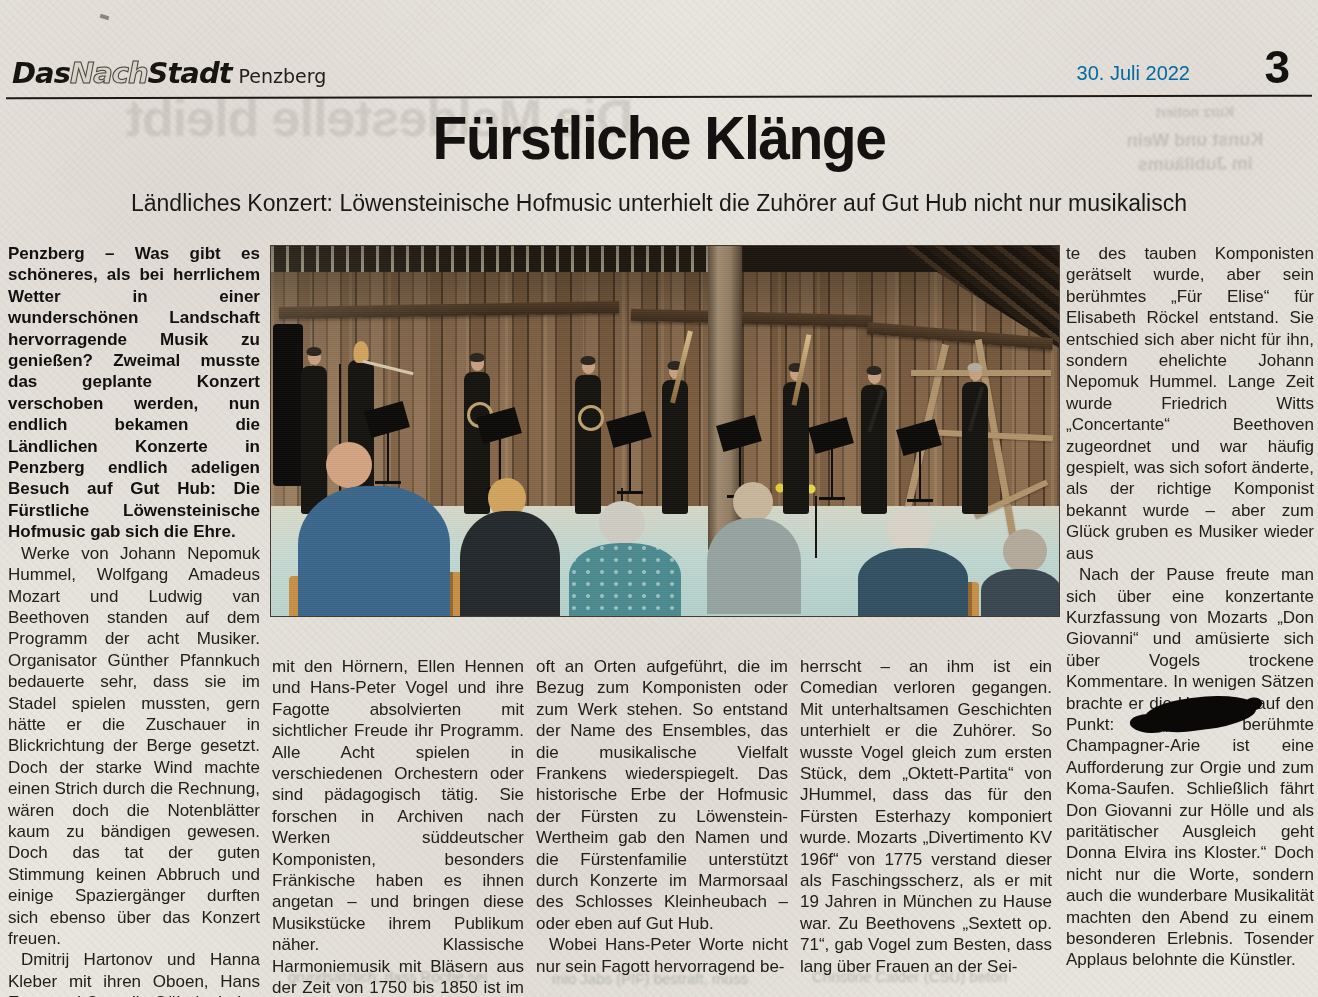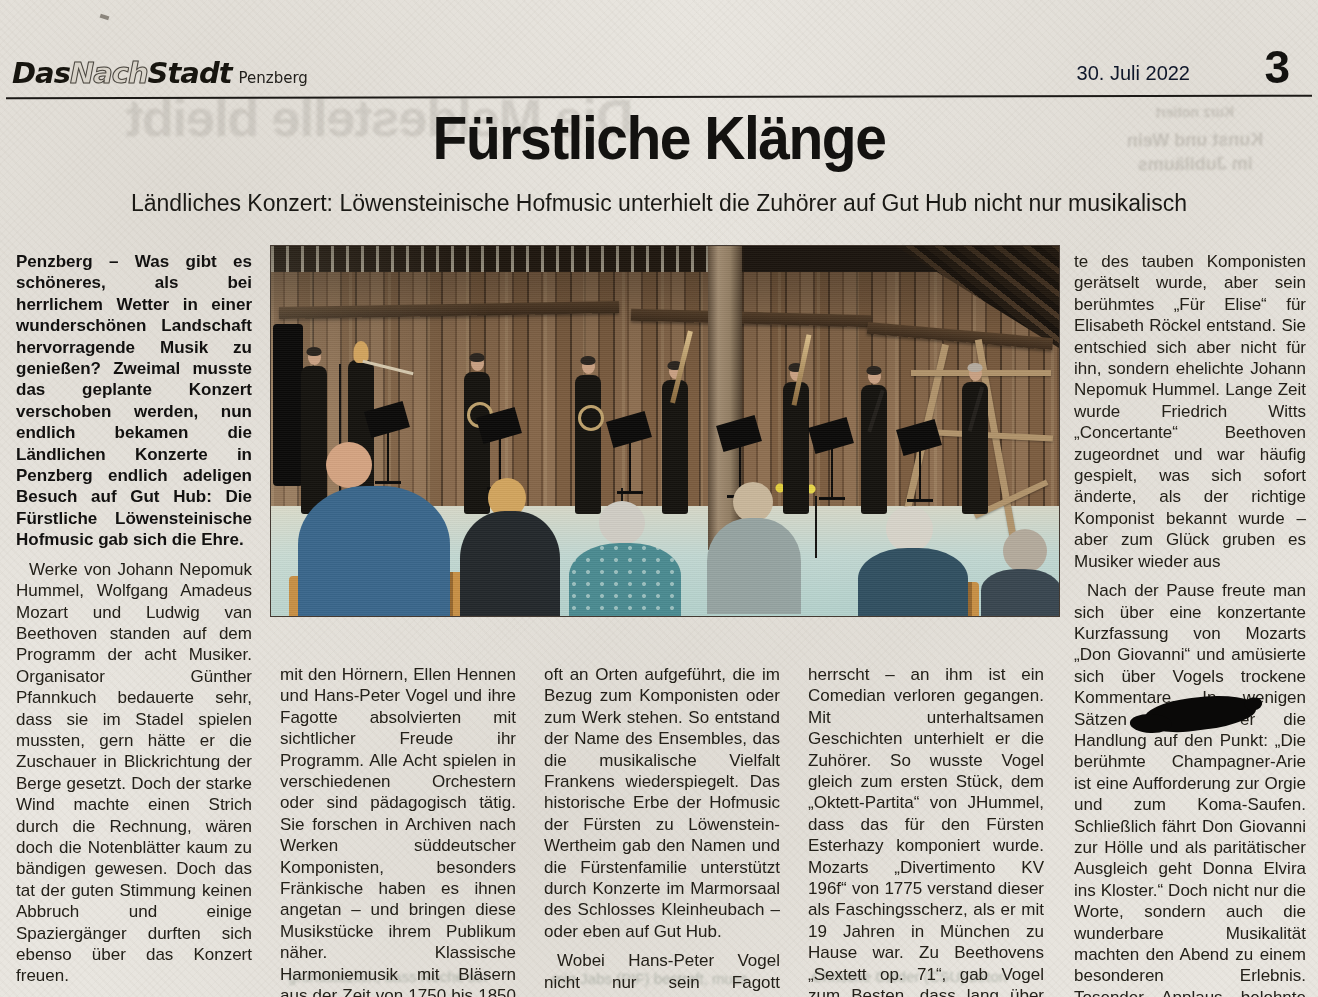--- a/index.html
+++ b/index.html
@@ -16,31 +16,31 @@
   .ghost{position:absolute;z-index:0;color:rgba(70,64,56,.13);font-weight:800;filter:blur(1.3px);transform:scaleX(-1);pointer-events:none;}
   .ghost-headline{left:30px;top:88px;width:700px;text-align:center;font-size:52px;letter-spacing:-1px;}
   .ghost-right{left:1080px;top:104px;width:230px;text-align:center;transform:scaleX(-1) rotate(.5deg);color:rgba(70,64,56,.20);}
   .ghost-right .g1{font-size:14px;font-weight:700;display:block;margin-bottom:8px;}
   .ghost-right .g2,.ghost-right .g3{font-size:18px;font-weight:800;display:block;line-height:24px;}
   .ghostline{position:absolute;z-index:1;font-size:15px;font-weight:400;color:rgba(95,112,96,.35);filter:blur(1px);white-space:nowrap;pointer-events:none;}
   .speck{position:absolute;left:100px;top:15px;width:9px;height:4px;background:#8b857c;transform:rotate(18deg);z-index:1;}
   
   .logo{position:absolute;left:12px;top:56px;z-index:2;font-family:"DejaVu Sans",sans-serif;font-style:italic;font-weight:800;font-size:29px;letter-spacing:-1px;color:#17150f;white-space:nowrap;}
   .logo .gelbe{color:#d9d4ca;-webkit-text-stroke:1px #4a463f;text-shadow:0 0 1px #6b665e;}
-  .logo .region{font-style:normal;font-weight:400;font-size:15px;letter-spacing:0;margin-left:7px;color:#22201c;}
+  .logo .region{font-style:normal;font-weight:400;font-size:19px;letter-spacing:0;margin-left:7px;color:#22201c;}
   .section{position:absolute;left:0;right:0;top:50px;z-index:2;text-align:center;font-size:31px;font-weight:700;color:#141310;letter-spacing:-.5px;}
-  .date{position:absolute;right:128px;top:62px;z-index:2;font-size:20px;color:#0f172a;}
+  .date{position:absolute;right:128px;top:62px;z-index:2;font-size:20px;color:#0369a1;}
   .pageno{position:absolute;right:28px;top:40px;z-index:2;font-size:46px;font-weight:800;color:#131210;}
   .rule{position:absolute;left:6px;right:6px;top:96px;height:2px;background:#1c1a17;z-index:2;transform:rotate(-.12deg);}
   
   h1{position:absolute;left:0;right:0;top:104px;z-index:2;margin:0;text-align:center;font-size:57px;font-weight:800;letter-spacing:-1.5px;color:#131210;transform:scaleY(1.08);}
   h2{position:absolute;left:0;right:0;top:190px;z-index:2;margin:0;text-align:center;font-size:23px;font-weight:400;color:#1a1915;}
   
   .col{position:absolute;z-index:2;width:252px;top:656px;font-size:17px;line-height:21.4px;text-align:justify;hyphens:auto;}
-  .col p{margin:8px;}
+  .col p{margin:0;}
   .col .indent{text-indent:13px;}
   .col1{left:8px;top:243px;}
   .col2{left:272px;}
   .col3{left:536px;}
   .col4{left:800px;}
   .col5{left:1066px;top:243px;width:248px;}
   .lead{font-weight:700;color:#121110;}
   h3.crosshead{margin:15px 0 11px;text-align:center;font-size:18px;font-weight:700;color:#121110;}
   
   .photo{position:absolute;left:270px;top:245px;width:788px;height:370px;z-index:2;overflow:hidden;border:1px solid #44false3a32;border:1px solid #443a32;
@@ -257,21 +257,21 @@
         <div class="shoulders" style="left:-22px;top:40px;width:80px;height:47px;background:#394650;"></div>
       </div>
   </figure>
 
 
   <div class="col col2">
     <p>mit den Hörnern, Ellen Hennen und Hans-Peter Vogel und ihre Fagotte absolvierten mit sichtlicher Freude ihr Programm. Alle Acht spielen in verschiedenen Orchestern oder sind pädagogisch tätig. Sie forschen in Archiven nach Werken süddeutscher Komponisten, besonders Fränkische haben es ihnen angetan – und bringen diese Musikstücke ihrem Publikum näher. Klassische Harmoniemusik mit Bläsern aus der Zeit von 1750 bis 1850 ist im festen Repertoire und wird</p>
   </div>
   <div class="col col3">
     <p>oft an Orten aufgeführt, die im Bezug zum Komponisten oder zum Werk stehen. So entstand der Name des Ensembles, das die musikalische Vielfalt Frankens wiederspiegelt. Das historische Erbe der Hofmusic der Fürsten zu Löwenstein-Wertheim gab den Namen und die Fürstenfamilie unterstützt durch Konzerte im Marmorsaal des Schlosses Kleinheubach – oder eben auf Gut Hub.</p>
-    <p class="indent">Wobei Hans-Peter Vogel nicht nur sein Fagott historische be-</p>
+    <p class="indent">Wobei Hans-Peter Worte nicht nur sein Fagott hervorragend be-</p>
   </div>
   <div class="col col4">
     <p>herrscht – an ihm ist ein Comedian verloren gegangen. Mit unterhaltsamen Geschichten unterhielt er die Zuhörer. So wusste Vogel gleich zum ersten Stück, dem „Oktett-Partita“ von JHummel, dass das für den Fürsten Esterhazy komponiert wurde. Mozarts „Divertimento KV 196f“ von 1775 verstand dieser als Faschingsscherz, als er mit 19 Jahren in München zu Hause war. Zu Beethovens „Sextett op. 71“, gab Vogel zum Besten, dass lang über Frauen an der Sei-</p>
   </div>
   <div class="col col5">
     <p>te des tauben Komponisten gerätselt wurde, aber sein berühmtes „Für Elise“ für Elisabeth Röckel entstand. Sie entschied sich aber nicht für ihn, sondern ehelichte Johann Nepomuk Hummel. Lange Zeit wurde Friedrich Witts „Concertante“ Beethoven zugeordnet und war häufig gespielt, was sich sofort änderte, als der richtige Komponist bekannt wurde – aber zum Glück gruben es Musiker wieder aus</p>
     <p class="indent">Nach der Pause freute man sich über eine konzertante Kurzfassung von Mozarts „Don Giovanni“ und amüsierte sich über Vogels trockene Kommentare. In wenigen Sätzen brachte er die Handlung auf den Punkt: „Die berühmte Champagner-Arie ist eine Aufforderung zur Orgie und zum Koma-Saufen. Schließlich fährt Don Giovanni zur Hölle und als paritätischer Ausgleich geht Donna Elvira ins Kloster.“ Doch nicht nur die Worte, sondern auch die wunderbare Musikalität machten den Abend zu einem besonderen Erlebnis. Tosender Applaus belohnte die Künstler.</p>
 
   </div>
 

